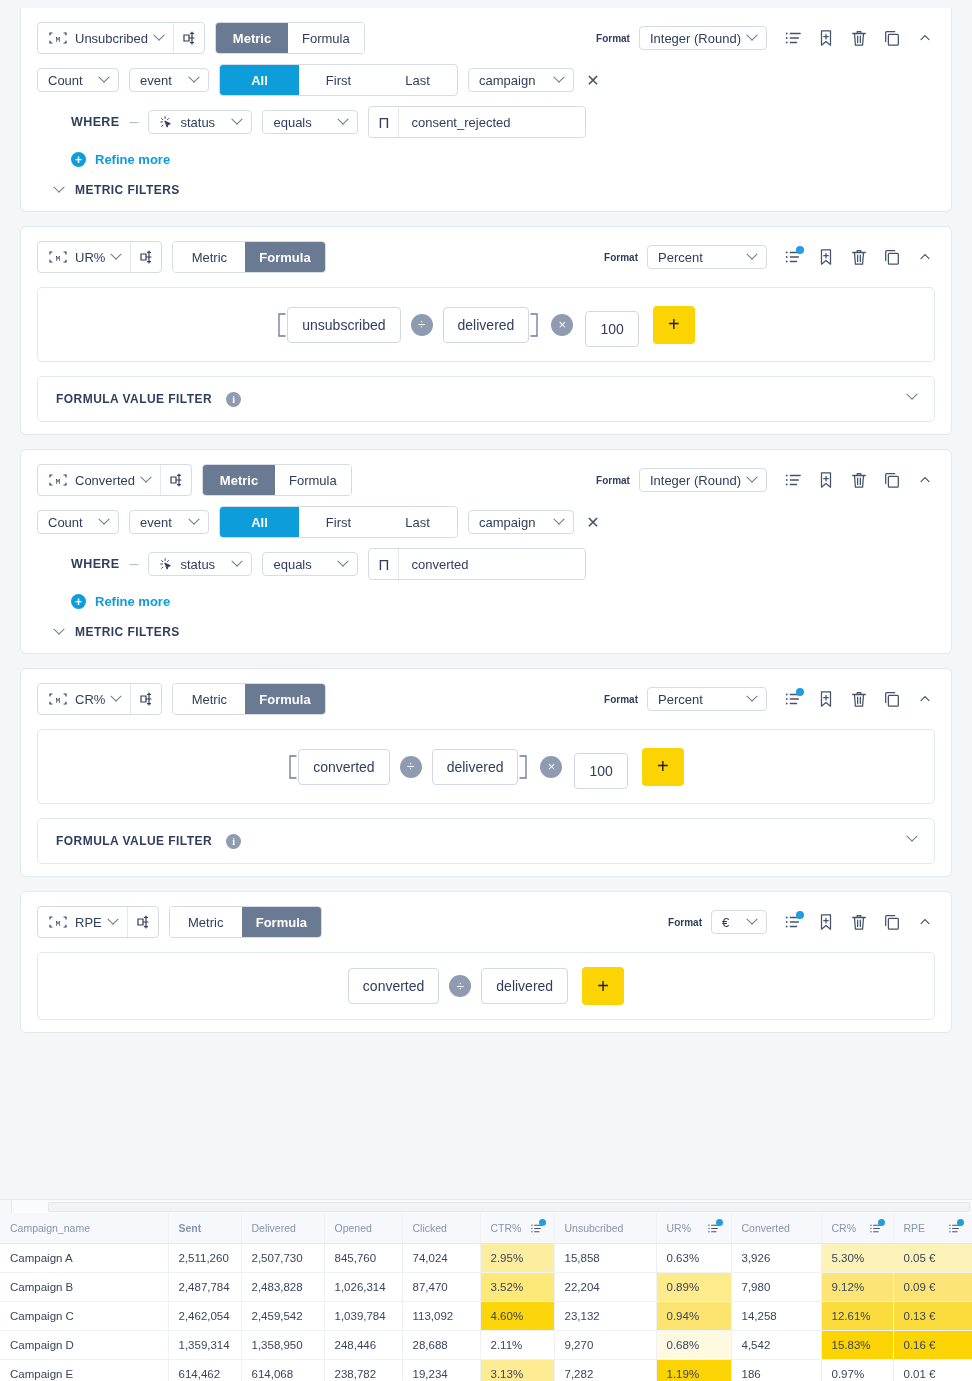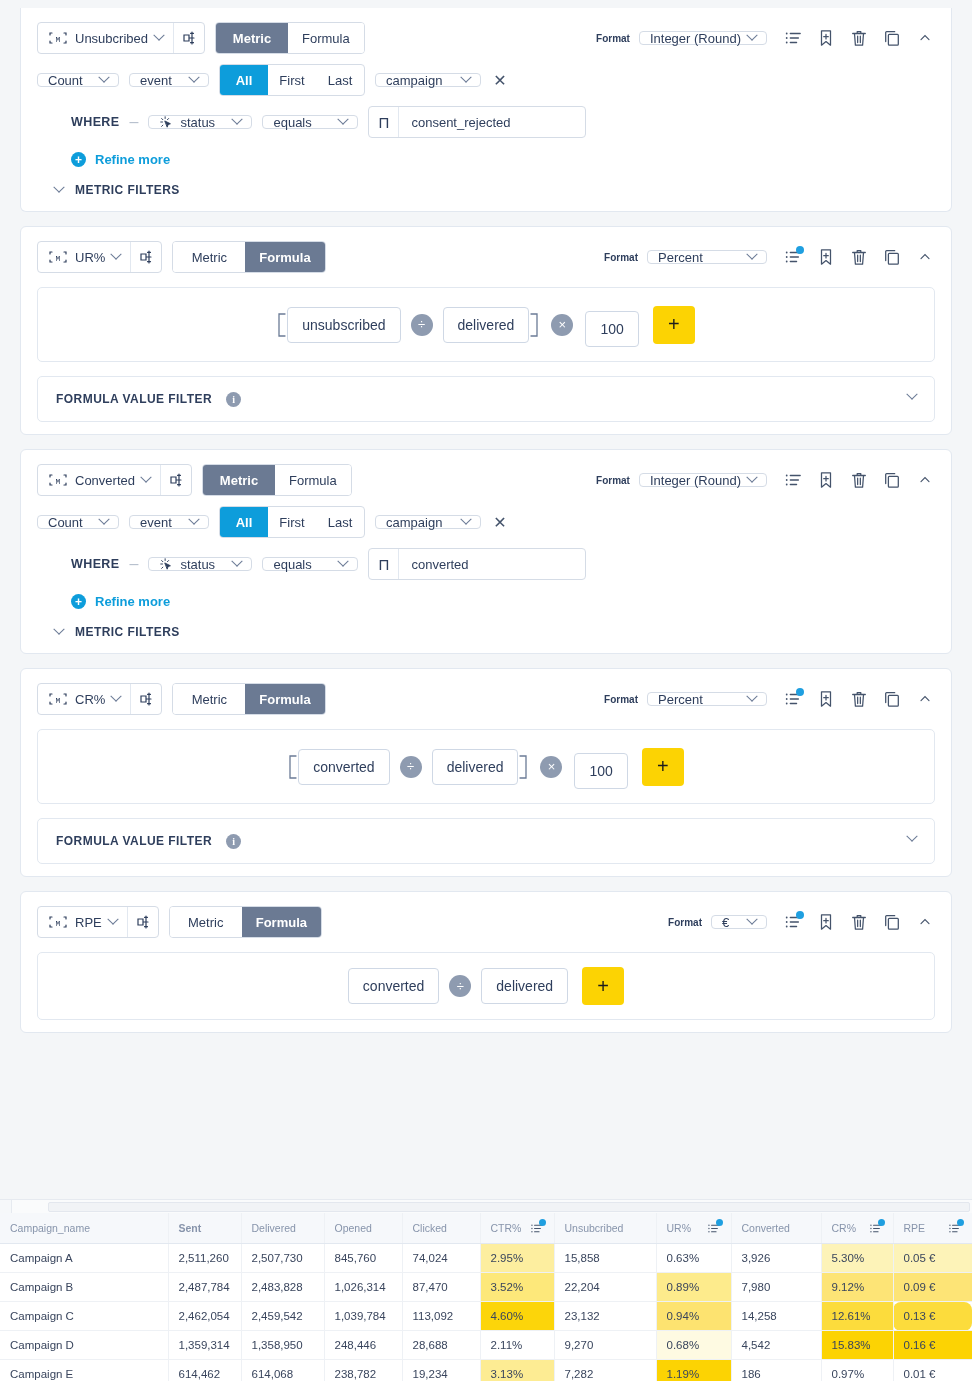--- a/index.html
+++ b/index.html
@@ -21,21 +21,21 @@
     margin: 0 20px 14px 20px;
     padding: 14px 16px 12px 16px;
   }
   .card.first { margin-top: 8px; border-top: none; border-top-left-radius: 0; border-top-right-radius: 0; }
 
   .row { display: flex; align-items: center; }
   .row + .row { margin-top: 10px; }
 
   
   .ctrl {
-    height: 14px;
+    height: 24px;
     display: inline-flex;
     align-items: center;
     gap: 7px;
     border: 1px solid #d5dce6;
     border-radius: 4px;
     background: #fff;
     padding: 0 10px;
     font-size: 13px;
     color: #2e3e5c;
     white-space: nowrap;
@@ -64,21 +64,21 @@
   .seg { display: inline-flex; border: 1px solid #d5dce6; border-radius: 4px; overflow: hidden; margin-left: 10px; background:#fff;text-align:center; }
   .seg .opt {
     height: 30px; min-width: 72px; padding: 0 14px;
     display: flex; align-items: center; justify-content: center;
     font-size: 13px; color: #2e3e5c; background: #fff;
   }
   .seg .opt.on { background: #6b7a93; color: #fff; font-weight: bold; }
 
   
   .afl { display:inline-flex; border:1px solid #d5dce6; border-radius:4px; overflow:hidden; background:#fff; }
-  .afl .opt { height:30px; width:48px; display:flex; align-items:center; justify-content:center; font-size:13px; }
+  .afl .opt { height:30px; width:79px; display:flex; align-items:center; justify-content:center; font-size:13px; }
   .afl .opt.on { background:#0d9ddb; color:#fff; font-weight:bold; }
 
   .gap { width: 10px; flex: 0 0 auto; }
   .spacer { flex: 1 1 auto; }
 
   .xbtn { width: 22px; height:22px; display:flex; align-items:center; justify-content:center; margin-left: 8px; color:#44536b; font-size:16px; }
 
   
   .where-label { font-size: 12.5px; font-weight: bold; letter-spacing: .4px; color:#2e3e5c; margin-left: 34px; }
   .dash { color:#b7c0cd; margin: 0 10px; }
@@ -789,21 +789,21 @@
             <td>Campaign C</td>
             <td>2,462,054</td>
             <td>2,459,542</td>
             <td>1,039,784</td>
             <td>113,092</td>
             <td style="background: rgb(252, 213, 10);">4.60%</td>
             <td>23,132</td>
             <td style="background: rgb(253, 227, 112);">0.94%</td>
             <td>14,258</td>
             <td style="background: rgb(252, 220, 60);">12.61%</td>
-            <td style="background: rgb(252, 220, 60); border-radius: 8px;">0.13 €</td>
+            <td style="background: rgb(252, 220, 60);">0.13 €</td>
           </tr>
           <tr>
             <td>Campaign D</td>
             <td>1,359,314</td>
             <td>1,358,950</td>
             <td>248,446</td>
             <td>28,688</td>
             <td style="background: rgb(255, 255, 255);">2.11%</td>
             <td>9,270</td>
             <td style="background: rgb(254, 250, 226);">0.68%</td>

